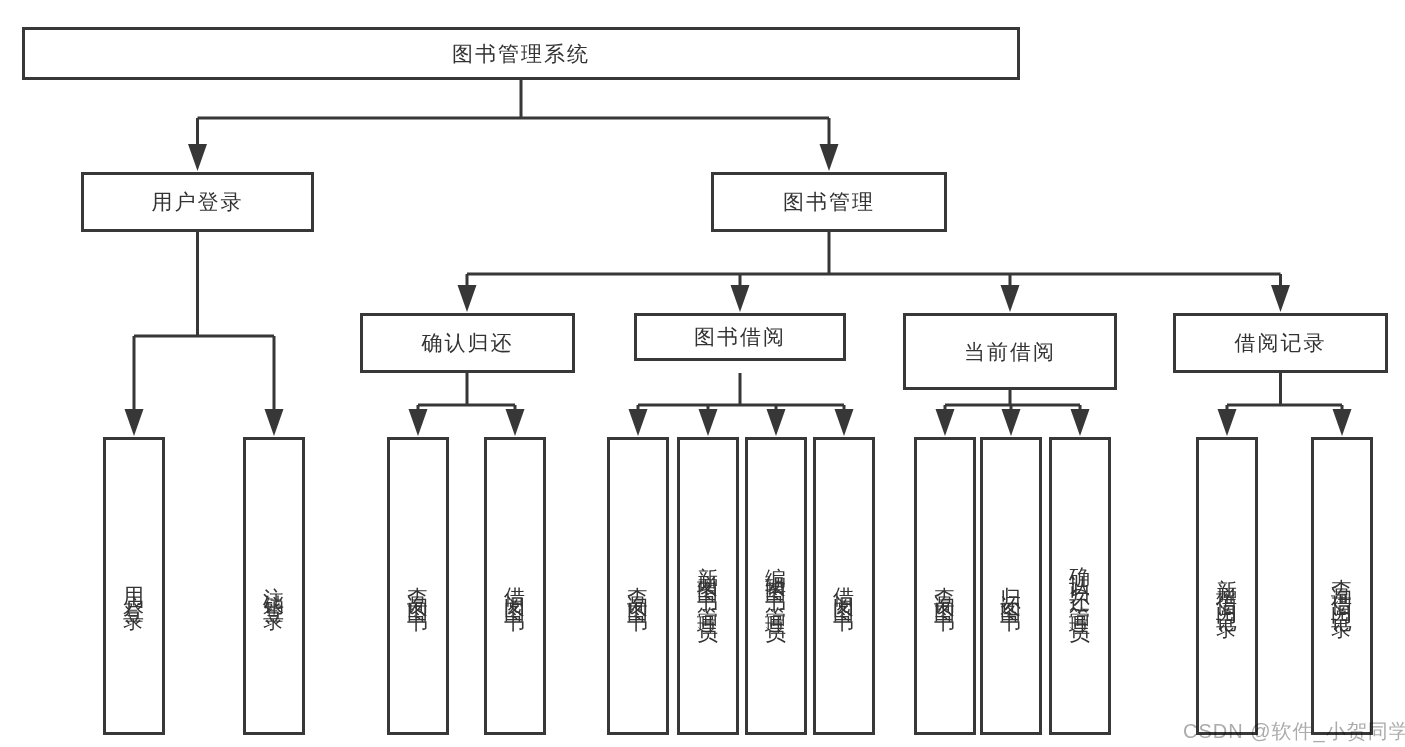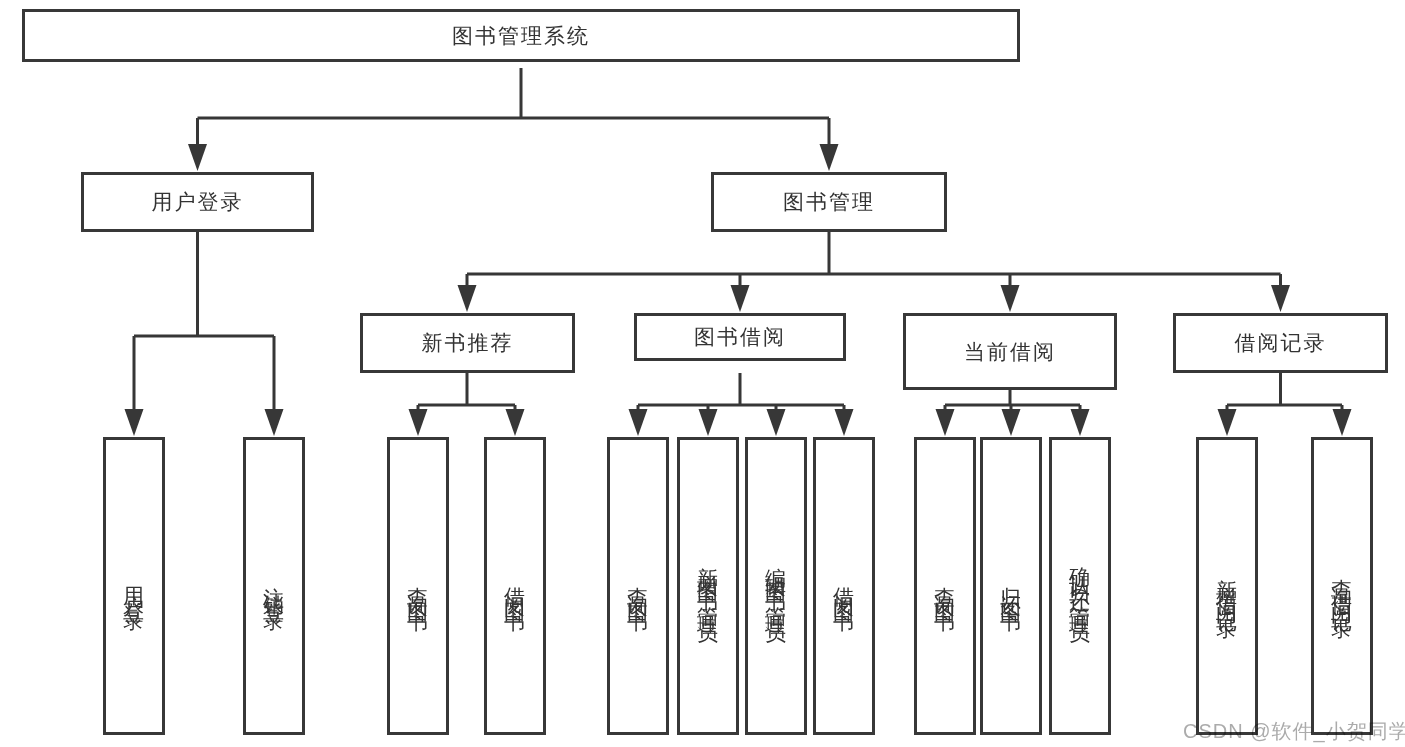--- a/index.html
+++ b/index.html
@@ -78,33 +78,33 @@
       <polygon points="776,436 766.5,409 785.5,409"></polygon>
       <polygon points="844,436 834.5,409 853.5,409"></polygon>
       <polygon points="945,436 935.5,409 954.5,409"></polygon>
       <polygon points="1011,436 1001.5,409 1020.5,409"></polygon>
       <polygon points="1080,436 1070.5,409 1089.5,409"></polygon>
       <polygon points="1227,436 1217.5,409 1236.5,409"></polygon>
       <polygon points="1342,436 1332.5,409 1351.5,409"></polygon>
     </g>
   </svg>
 
-  <div class="node h" style="left:22px;top:9px;width:998px;height:53px">
+  <div class="node h" style="left:22px;top:27px;width:998px;height:53px">
     <span>图书管理系统</span>
   </div>
 
   <div class="node h" style="left:81px;top:172px;width:233px;height:60px">
     <span>用户登录</span>
   </div>
   <div class="node h" style="left:711px;top:172px;width:236px;height:60px">
     <span>图书管理</span>
   </div>
 
   <div class="node h" style="left:360px;top:313px;width:215px;height:60px">
-    <span>新书推荐</span>
+    <span>确认归还</span>
   </div>
   <div class="node h" style="left:634px;top:313px;width:212px;height:48px">
     <span>图书借阅</span>
   </div>
   <div class="node h" style="left:903px;top:313px;width:214px;height:77px">
     <span>当前借阅</span>
   </div>
   <div class="node h" style="left:1173px;top:313px;width:215px;height:60px">
     <span>借阅记录</span>
   </div>

